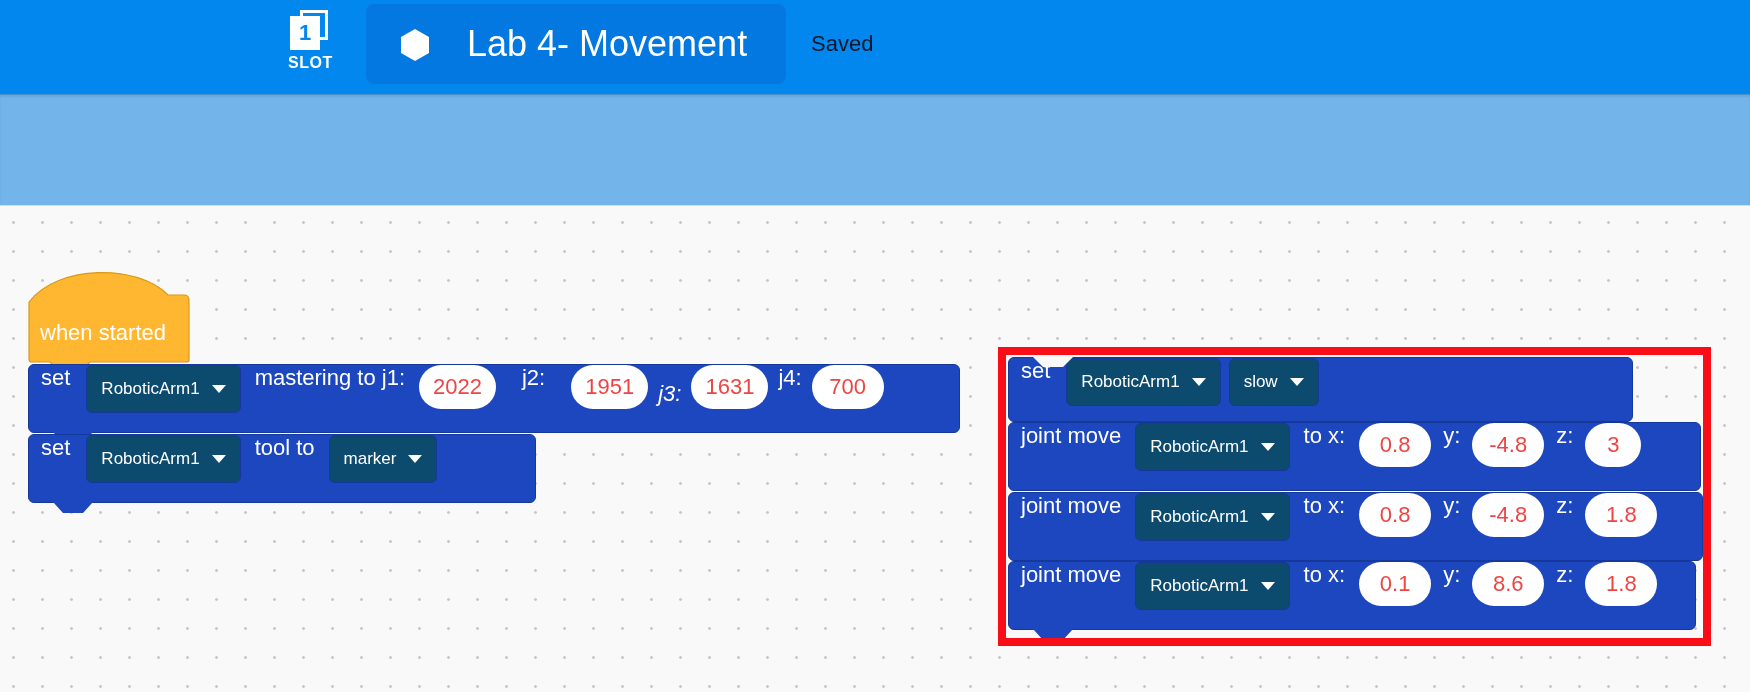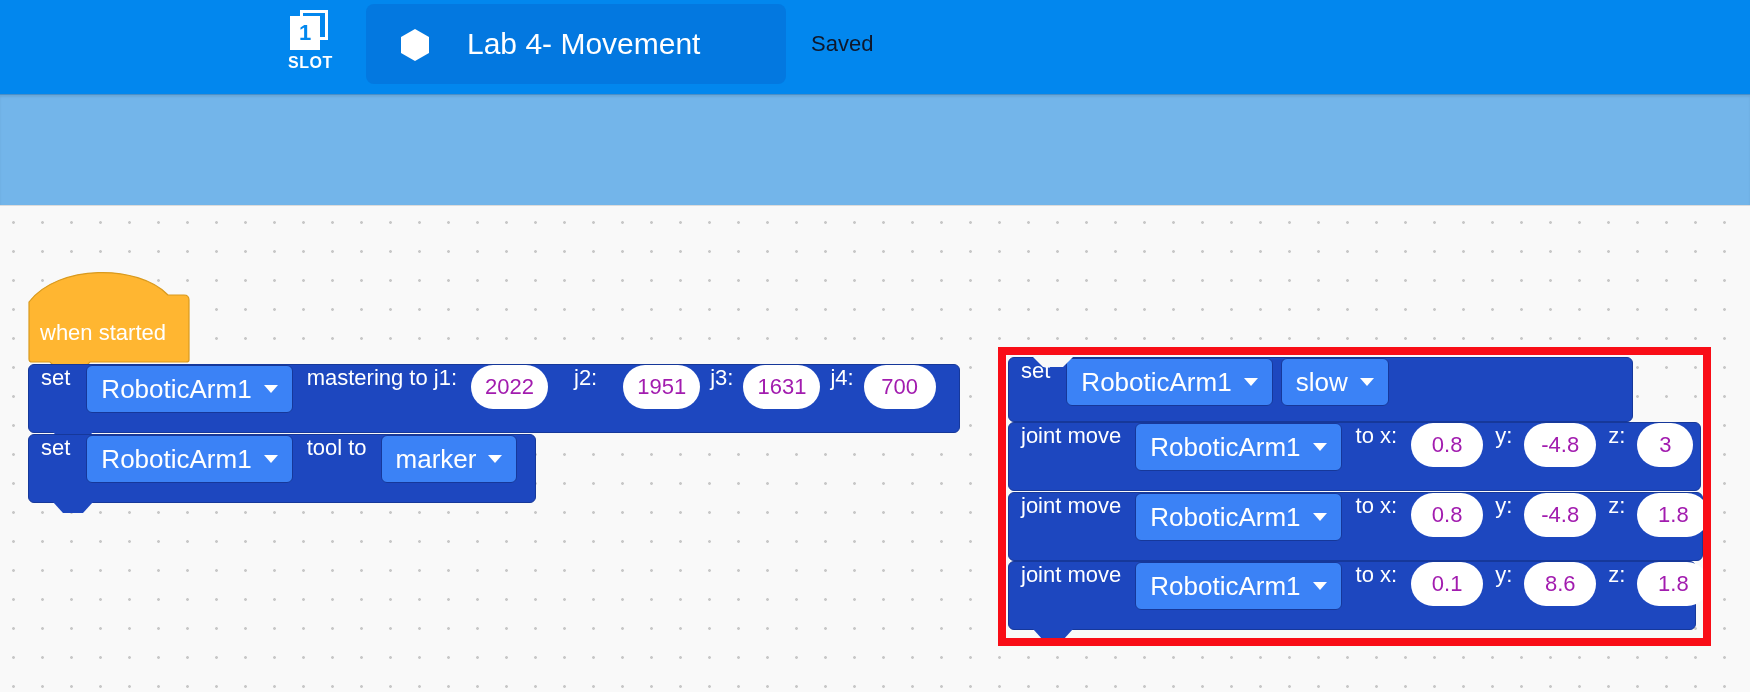--- a/index.html
+++ b/index.html
@@ -27,21 +27,21 @@
     line-height:34px; text-align:center;
   }
   .slot-label { font-size:16px; font-weight:bold; margin-top:0; letter-spacing:0.5px; }
   .title-box {
     position:absolute; left:366px; top:4px; width:420px; height:80px;
     background:#0378e0; border-radius:8px;
   }
   .hex-icon { position:absolute; left:34px; top:25px; width:30px; height:32px; }
   .title-text {
     position:absolute; left:101px; top:0; line-height:80px;
-    color:#fff; font-size:30px;
+    color:#fff; font-size:36px;
   }
   .saved {
     position:absolute; left:811px; top:0; line-height:88px;
     color:#0f172a; font-size:22px;
   }
   .band {
     position:absolute; left:0; top:94px; width:1750px; height:110px;
     background:#73b5ea; border-top:1px solid #4a8fc8;
     box-shadow: inset 0 2px 2px rgba(0,0,0,0.08);
   }
@@ -66,32 +66,32 @@
     clip-path: polygon(0 0,100% 0,75% 100%,25% 100%);
   }
   .notch-bottom::after {
     content:""; position:absolute; left:24px; bottom:-11px; width:40px; height:11px;
     background:#1d47bf;
     clip-path: polygon(0 0,100% 0,75% 100%,25% 100%);
   }
   .lbl { margin:0 10px; }
   .dd {
     display:inline-flex; align-items:center; height:46px; padding:0 14px;
-    border:1px solid #16389a; border-radius:6px; background:#3b82f6;
-    margin:0 4px; font-size:26px;
+    border:1px solid #16389a; border-radius:6px; background:#0c4a6e;
+    margin:0 4px; font-size:17px;
   }
   .caret {
     display:inline-block; width:0; height:0; margin-left:12px;
     border-left:7px solid transparent; border-right:7px solid transparent;
     border-top:8px solid #fff;
   }
   .num {
     display:inline-flex; align-items:center; justify-content:center;
     height:44px; min-width:44px; padding:0 14px; border-radius:22px;
-    background:#fff; color:#a21caf; font-size:22px; margin:0 4px;
+    background:#fff; color:#ef4444; font-size:22px; margin:0 4px;
   }
   .hat {
     position:absolute; left:28px; top:270px; width:170px; height:92px;padding-left:32px;
   }
   .hat svg { position:absolute; left:0; top:0; }
   .hat-text {
     position:absolute; left:12px; top:50px; color:#fff; font-size:22px;
   }
   .red-box {
     position:absolute; left:998px; top:347px; width:713px; height:299px;
@@ -132,21 +132,21 @@
 <div class="block notch-bottom" style="left:28px; top:364px; width:932px; height:69px;">
   <span class="lbl" style="margin-left:12px;">set</span>
   <span class="dd" style="margin-left:6px;">
     <span>RoboticArm1</span>
     <span class="caret"></span>
   </span>
   <span class="lbl">mastering to j1:</span>
   <span class="num">2022</span>
   <span class="lbl" style="margin:0 22px;">j2:</span>
   <span class="num">1951</span>
-  <span class="lbl" style="margin:0 6px;">j3:</span>
+  <span class="lbl" style="margin:16px 6px;font-style:italic;">j3:</span>
   <span class="num">1631</span>
   <span class="lbl" style="margin:0 6px;">j4:</span>
   <span class="num">700</span>
 </div>
 
 <div class="block notch-bottom" style="left:28px; top:434px; width:508px; height:69px;">
   <span class="lbl" style="margin-left:12px;">set</span>
   <span class="dd" style="margin-left:6px;">
     <span>RoboticArm1</span>
     <span class="caret"></span>

